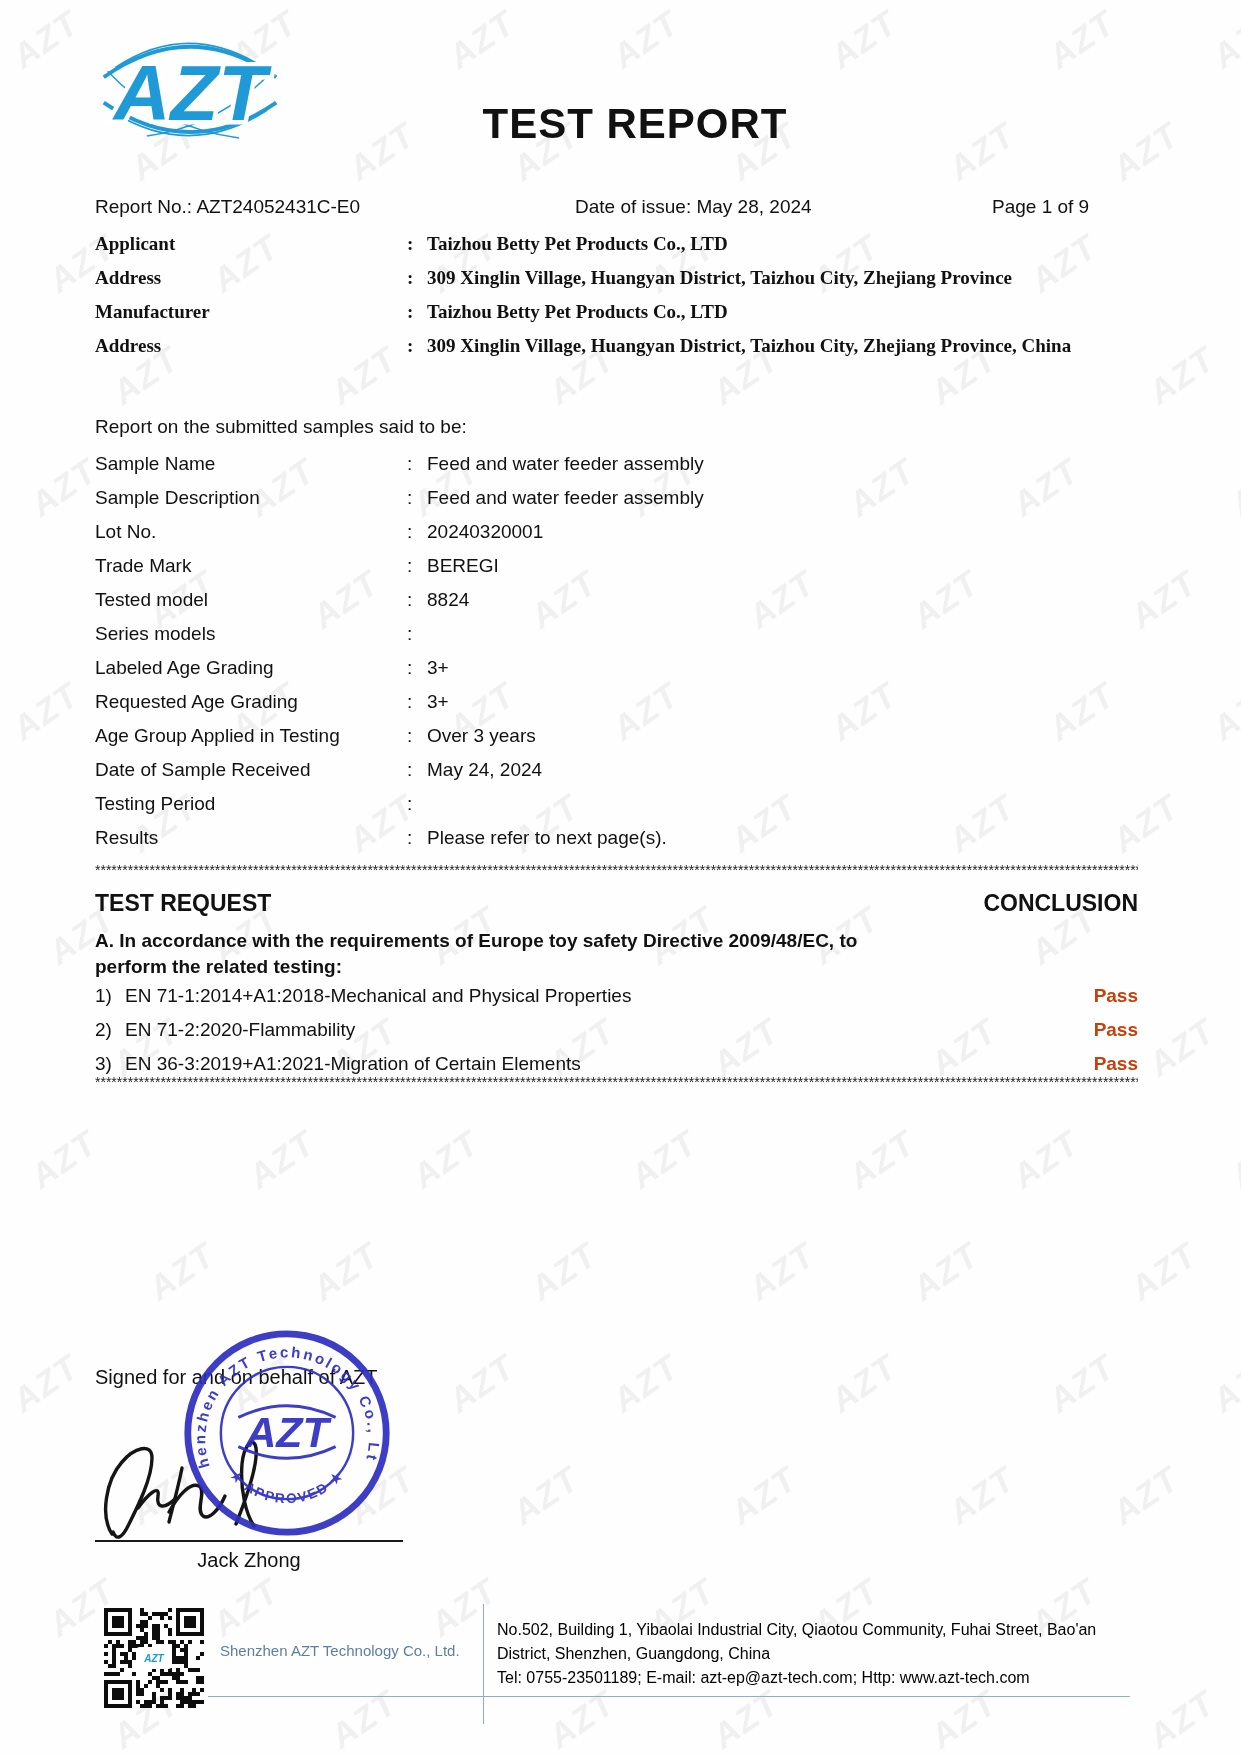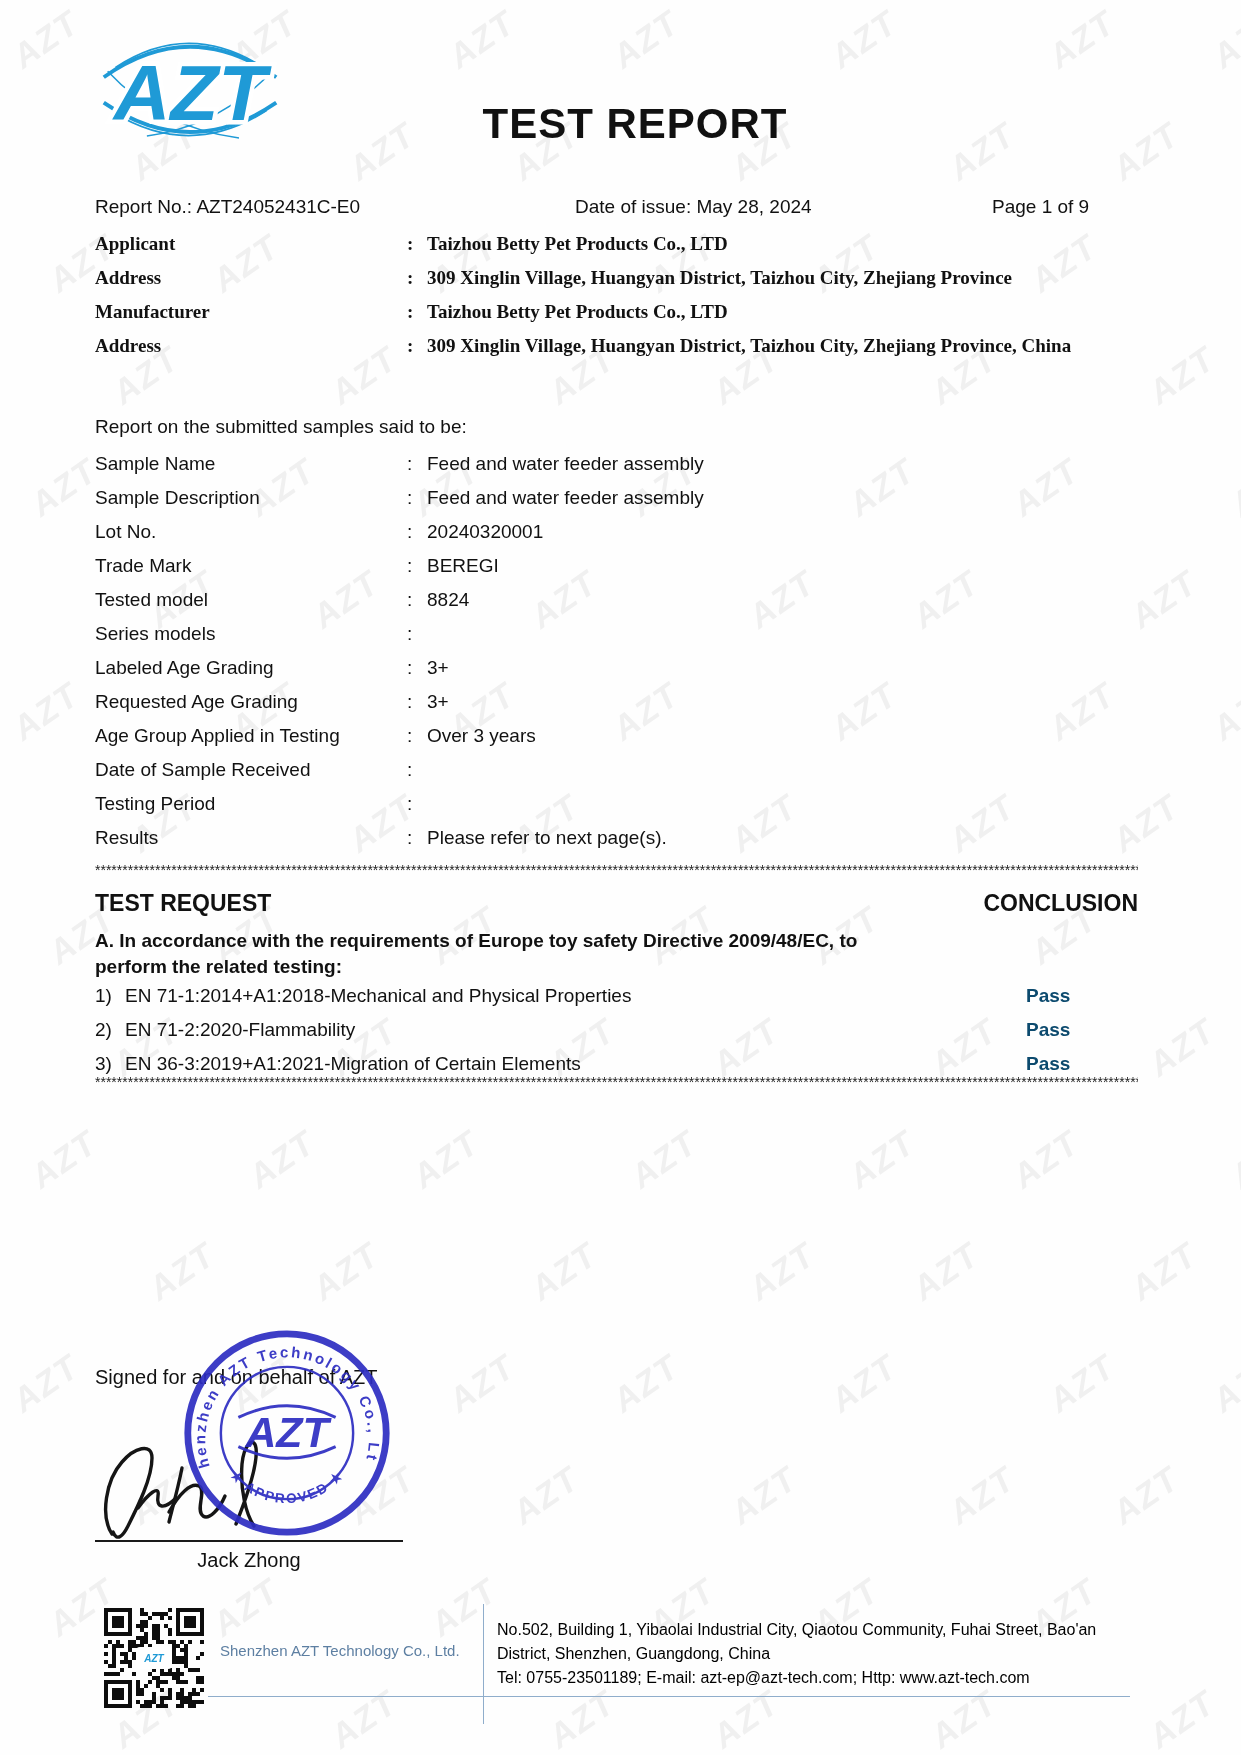--- a/index.html
+++ b/index.html
@@ -36,21 +36,21 @@
   .sep2 { top:1074px; }
 
   
   .req-head { left:95px; top:890px; width:1043px; display:flex; justify-content:space-between;
               font-size:23px; font-weight:bold; }
   .req-intro { left:95px; top:928px; width:785px; font-size:19px; line-height:26px;font-weight:bold; }
   .req-items { left:95px; top:984px; width:1043px; }
   .req-item { display:flex; align-items:flex-start; line-height:24px; margin-bottom:10px; font-size:19px; }
   .req-item .num { width:30px; flex:none; }
   .req-item .name { flex:1; }
-  .req-item .result { flex:none; width:112px; text-align:left; font-weight:bold; color:#0c4a6e; }
+  .req-item .result { flex:none; width:112px; text-align:right; font-weight:bold; color:#c2410c; }
 
   
   .signed-for { left:95px; top:1366px; font-size:20px; }
   .sig-svg { left:96px; top:1436px; z-index:3; }
   .stamp-svg { left:180px; top:1326px; opacity:0.92; z-index:4; }
   .sig-line { left:95px; top:1540px; width:308px; border-top:2px solid #1a1a1a; height:0; }
   .signer { left:95px; top:1549px; width:308px; text-align:center; font-size:20px; }
 
   
   .qr-wrap { left:104px; top:1608px; width:100px; height:100px; }
@@ -256,20 +256,21 @@
         <div>3+</div>
       </div>
       <div class="info-row">
         <div>Age Group Applied in Testing</div>
         <div>:</div>
         <div>Over 3 years</div>
       </div>
       <div class="info-row">
         <div>Date of Sample Received</div>
         <div>:</div>
+        <div>May 24, 2024</div>
       </div>
       <div class="info-row">
         <div>Testing Period</div>
         <div>:</div>
       </div>
       <div class="info-row">
         <div>Results</div>
         <div>:</div>
         <div>Please refer to next page(s).</div>
       </div>

